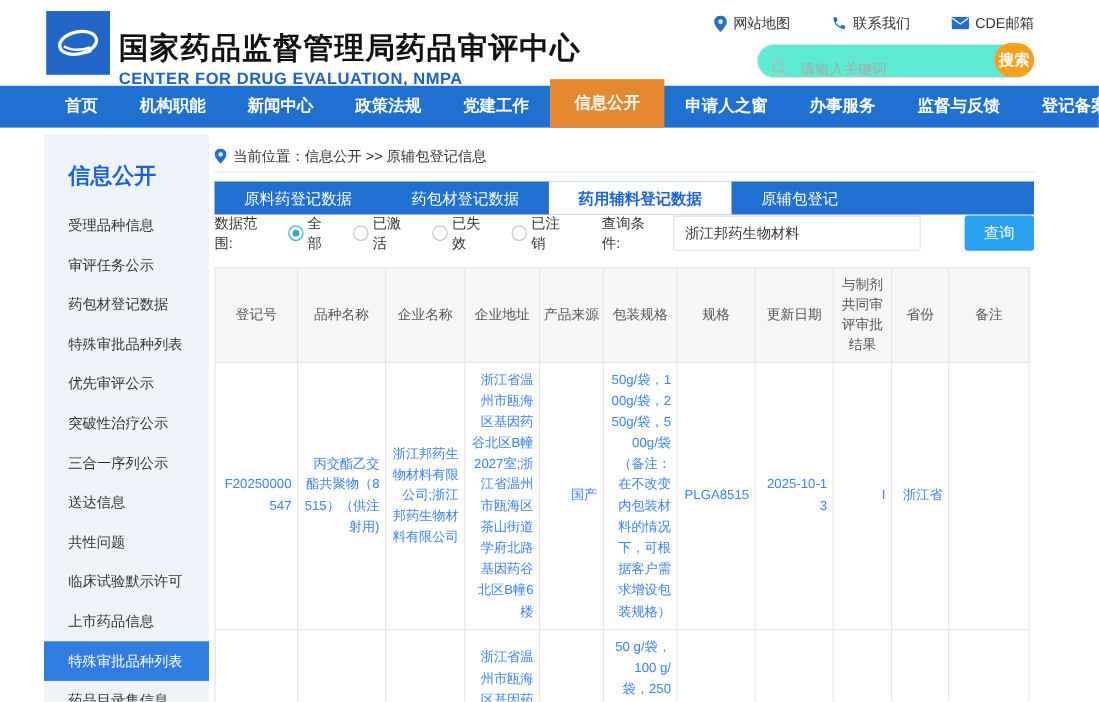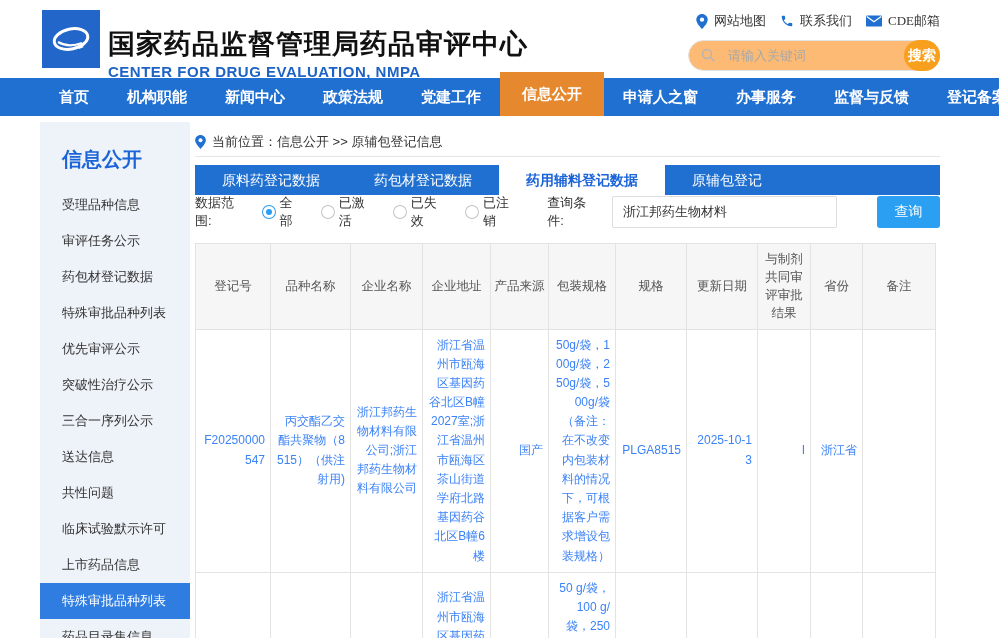--- a/index.html
+++ b/index.html
@@ -6,24 +6,24 @@
   html,body { width:999px; height:638px; overflow:hidden; background:#fff;
     font-family:"Liberation Sans","DejaVu Sans",sans-serif; }
 
   
   .header { height:78px; background:#fff; position:relative; }
   .logo { position:absolute; left:42px; top:10px; width:58px; height:58px;
     background:#2166c8; display:flex; align-items:center; justify-content:center; }
   .brand { position:absolute; left:108px; top:28px; }
   .brand-title { font-size:27px; font-weight:bold; color:#111; letter-spacing:1px; line-height:32px; }
   .brand-sub { font-size:15px; font-weight:bold; color:#1d62c6; letter-spacing:.5px; margin-top:3px; }
-  .header-links { position:absolute; top:12px; right:59px; display:flex; gap:14px; align-items:center;font-family:Liberation Serif, serif; }
+  .header-links { position:absolute; top:12px; right:59px; display:flex; gap:37px; align-items:center; }
   .hlink { display:flex; align-items:center; gap:6px; font-size:13px; color:#333; cursor:pointer; }
   .search-pill { position:absolute; top:40px; right:59px; width:252px; height:31px;
-    border:1px solid #e3e3e3; border-radius:16px; background:#fdba74; display:flex; align-items:center; }
+    border:1px solid #e3e3e3; border-radius:16px; background:#5eead4; display:flex; align-items:flex-end; }
   .search-pill input { border:none; outline:none; flex:1; font-size:13px; color:#333;
     padding-left:12px; background:transparent; font-family:inherit; }
   .search-pill input::placeholder { color:#a8a8a8; }
   .search-btn { width:72px; height:31px; margin-right:-1px; border:none; border-radius:16px;
     background:#f8a01d; color:#fff; font-size:14px; font-weight:bold; cursor:pointer; font-family:inherit; }
 
   
   .nav { height:38px; background:#2070d2; display:flex; align-items:center; padding-left:40px;
     position:relative; overflow:visible; }
   .nav-item { color:#fff; font-size:15px; font-weight:bold; line-height:38px; padding:0 19px;

